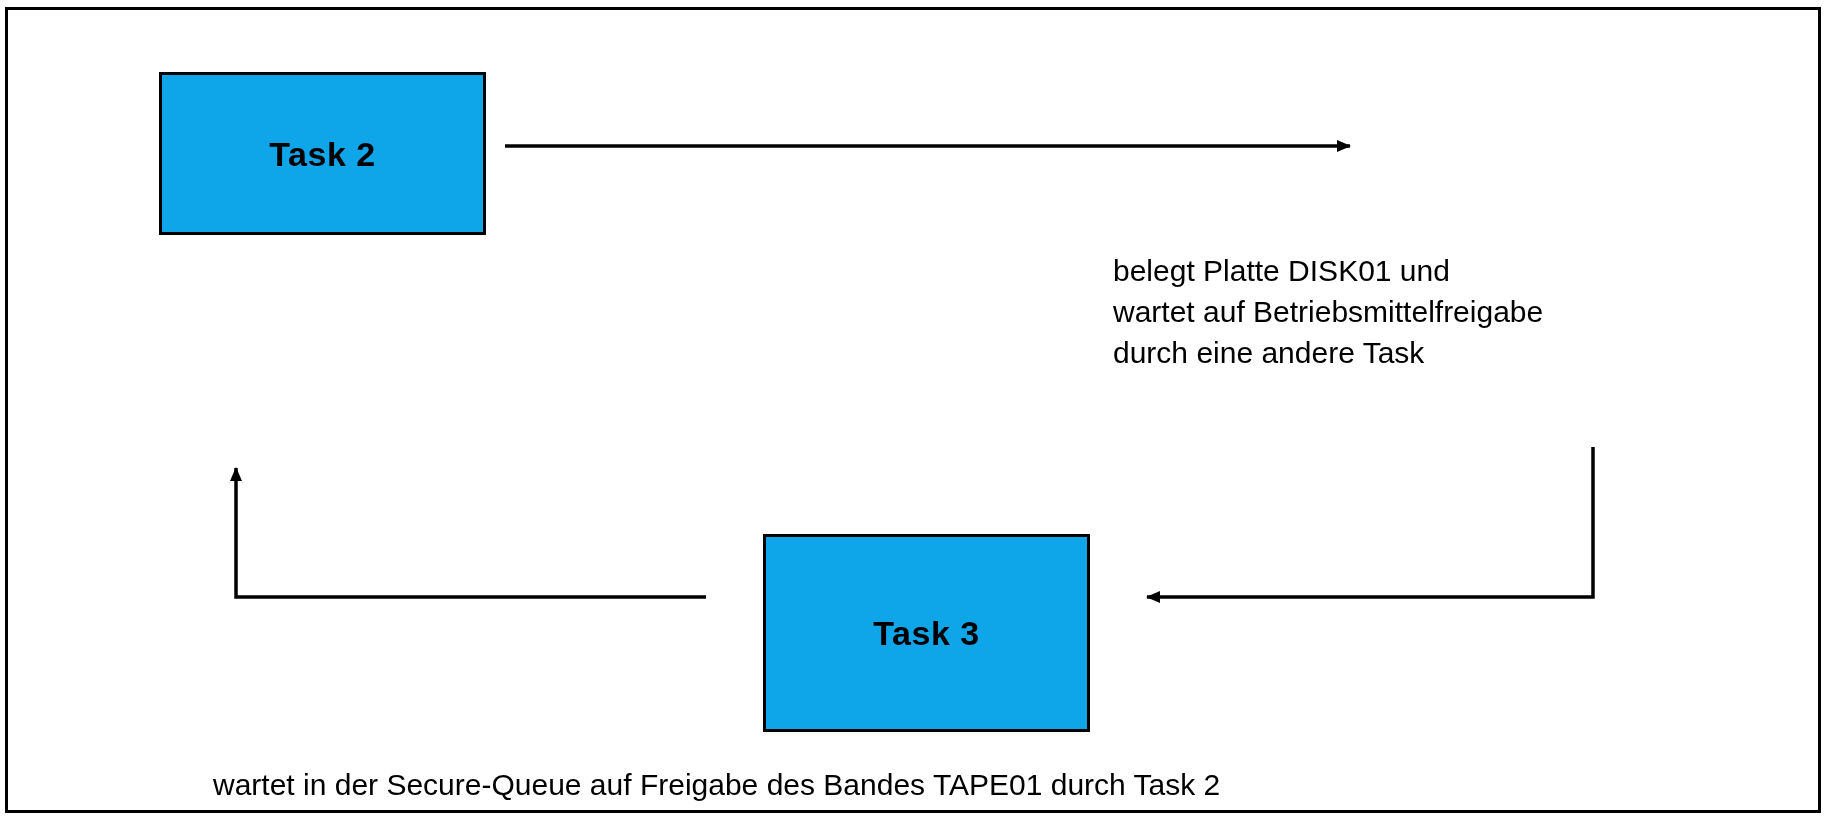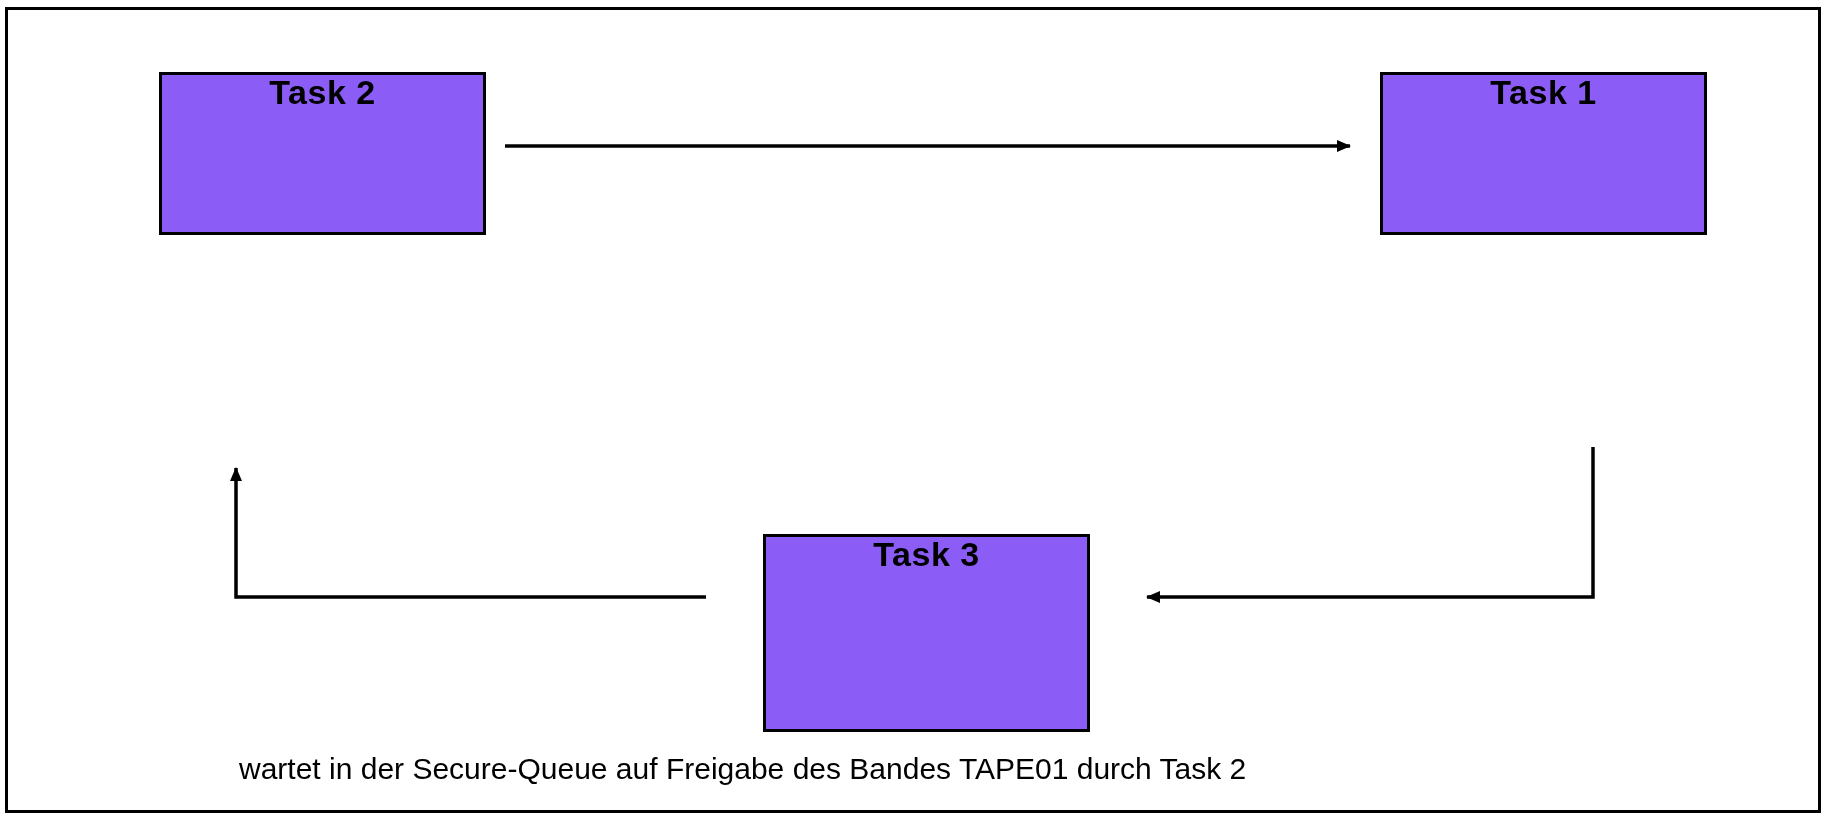--- a/index.html
+++ b/index.html
@@ -22,24 +22,25 @@
     left: 5px;
     top: 7px;
     width: 1816px;
     height: 806px;
     border: 3px solid #000000;
     box-sizing: border-box;
     background: #ffffff;
   }
   .task-box {
     position: absolute;
-    background: #8b5cf6;
+    background: #0ea5e9;
     border: 3px solid #000000;
     box-sizing: border-box;
     display: flex;
+    align-items: center;
     justify-content: center;
   }
   .task-box .task-label {
     font-family: "Liberation Sans", sans-serif;
     font-weight: bold;
     font-size: 34px;
     color: #000000;
     letter-spacing: 0.5px;
     line-height: 1;
   }
@@ -50,21 +51,21 @@
   .note {
     position: absolute;
     font-family: "Liberation Sans", sans-serif;
     font-size: 30px;
     line-height: 41px;
     color: #000000;
     white-space: pre;
   }
   #note-task2 { left: 152px; top: 240px; }
   #note-task1 { left: 1105px; top: 240px; }
-  #note-task3 { left: 205px; top: 738px; margin-left: 26px; }
+  #note-task3 { left: 205px; top: 754px; }
 
   .arrows {
     position: absolute;
     left: 0;
     top: 0;
     width: 1832px;
     height: 826px;
     pointer-events: none;
   }
 </style>
@@ -91,26 +92,26 @@
 
       <path d="M 1593,447 L 1593,597 L 1147,597" fill="none" stroke="#000000" stroke-width="3.5" marker-end="url(#arrow-left)"></path>
 
       <path d="M 706,597 L 236,597 L 236,468" fill="none" stroke="#000000" stroke-width="3.5" marker-end="url(#arrow-up)"></path>
     </svg>
 
     <div class="task-box" id="task2-box">
       <span class="task-label">Task 2</span>
     </div>
 
-    <div class="task-box" id="task1-box">
-      <span class="task-label">Task 1</span>
-    </div>
 
     <div class="task-box" id="task3-box">
       <span class="task-label">Task 3</span>
     </div>
 
 
+    <div class="note" id="note-task1">belegt Platte DISK01 und
+wartet auf Betriebsmittelfreigabe
+durch eine andere Task</div>
 
     <div class="note" id="note-task3">wartet in der Secure-Queue auf Freigabe des Bandes TAPE01 durch Task 2</div>
 
   </div>
 </div>
 
 </body></html>

